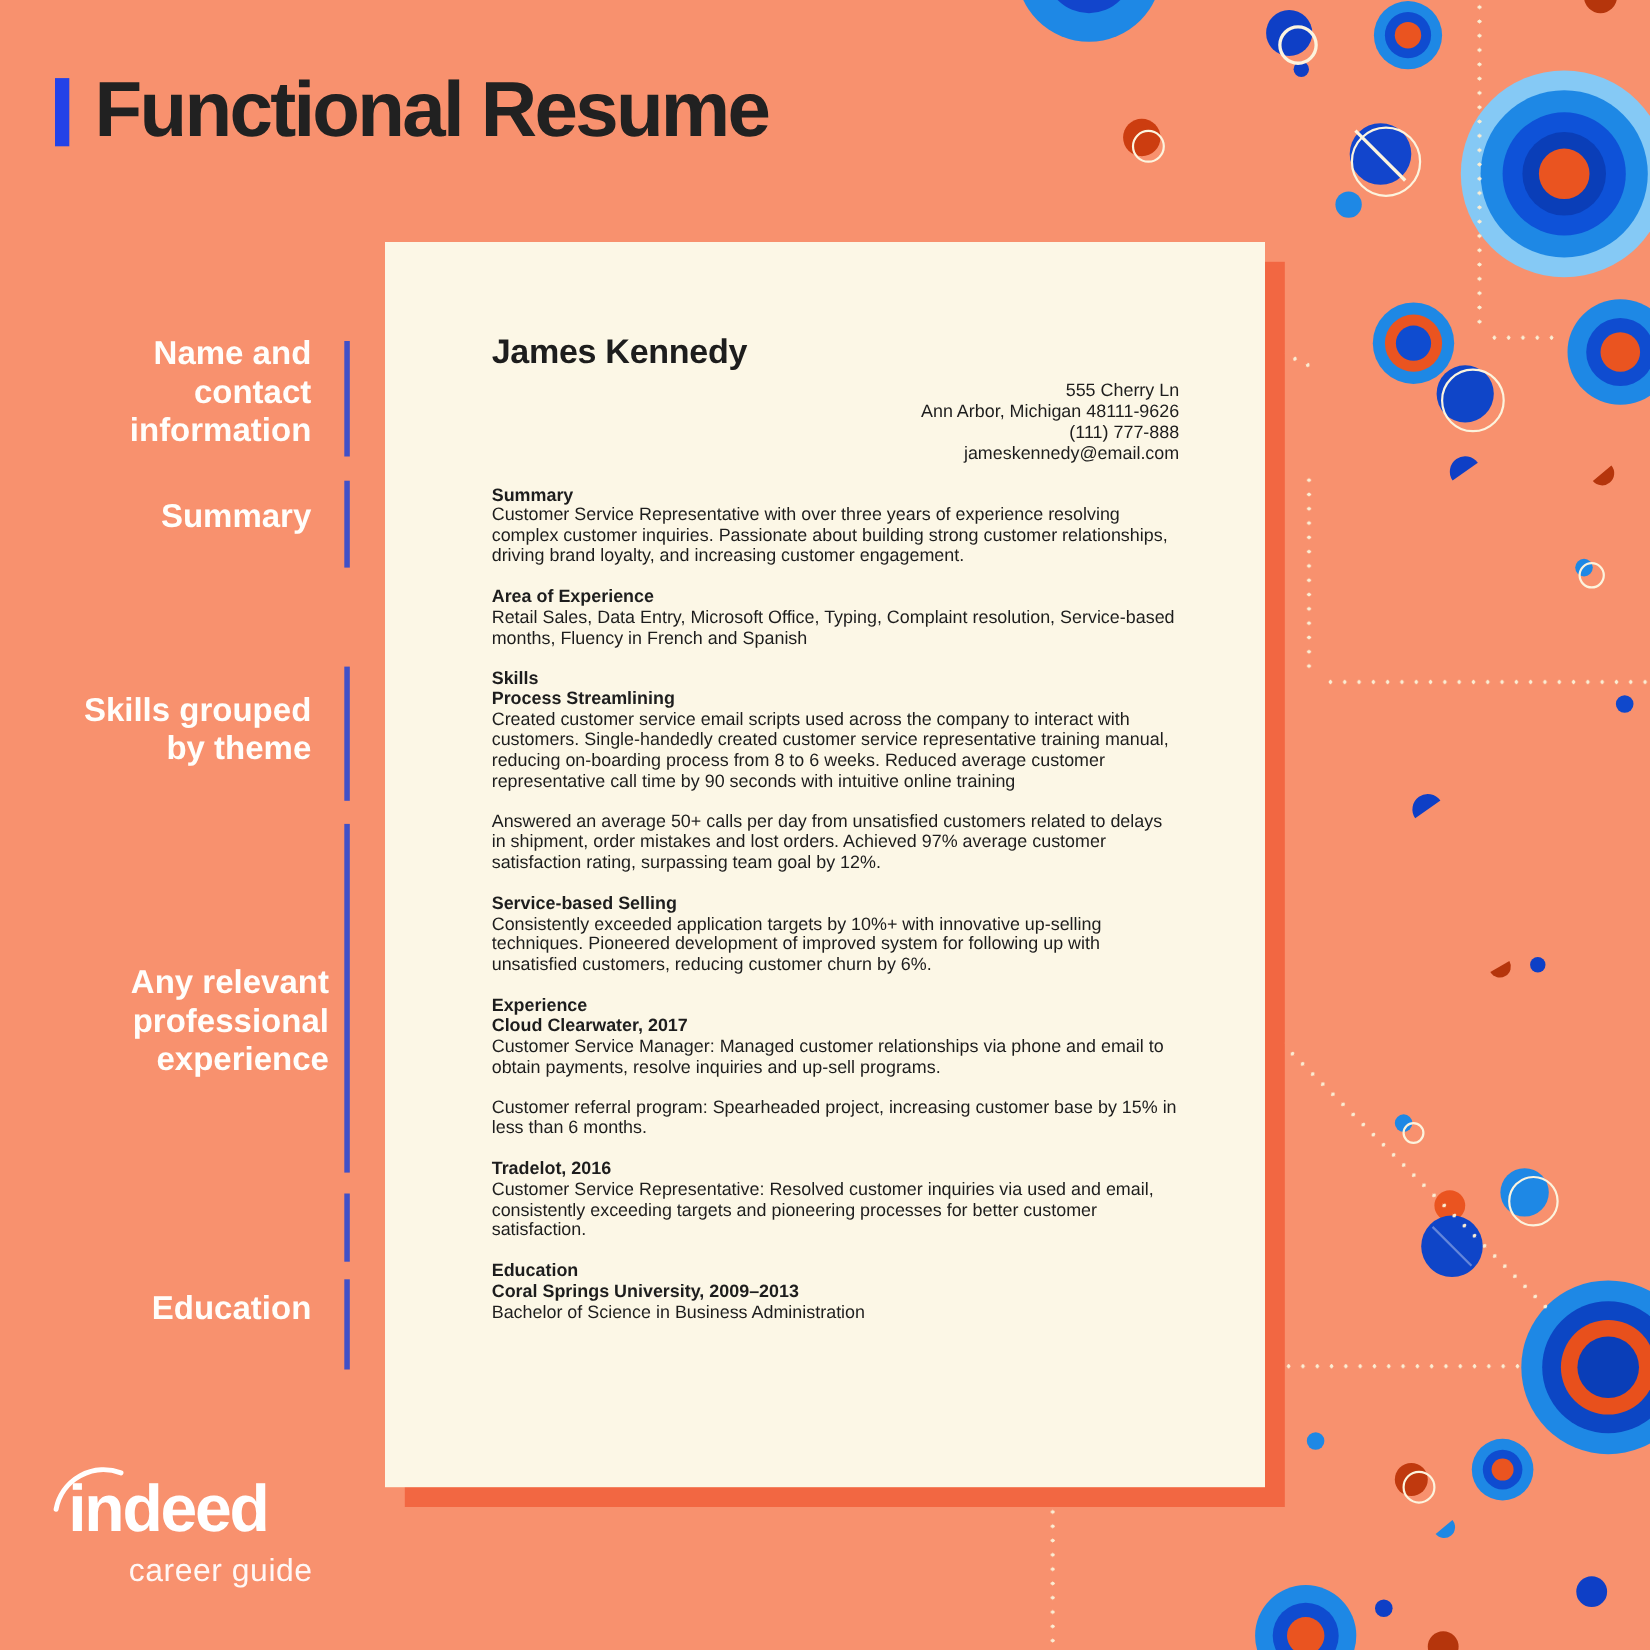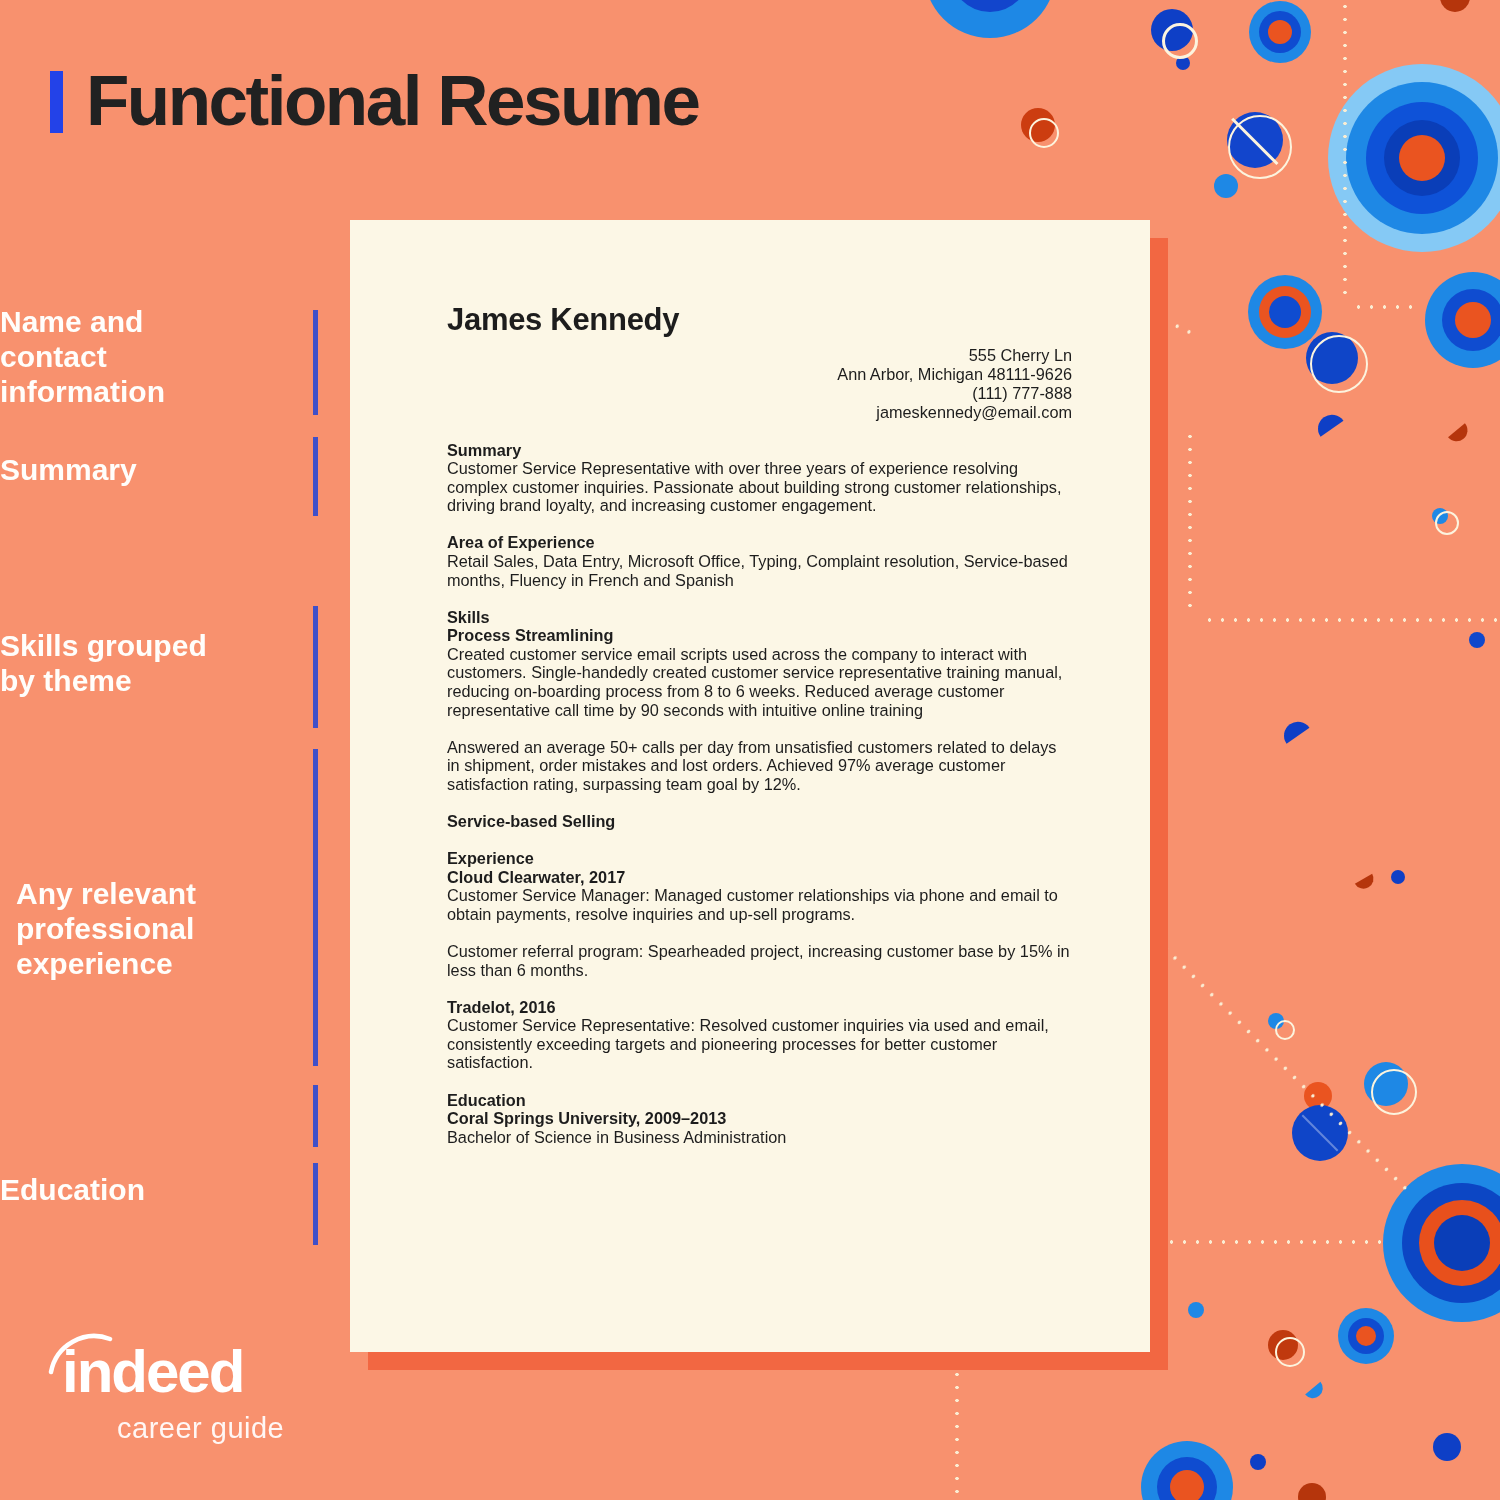--- a/index.html
+++ b/index.html
@@ -3,21 +3,21 @@
 <meta charset="utf-8">
 <style>
   html,body{margin:0;padding:0;}
   .page{position:relative;width:1500px;height:1500px;background:#F8916E;overflow:hidden;
         font-family:"Liberation Sans",sans-serif;}
   
   .title-bar{position:absolute;left:50px;top:71px;width:13px;height:62px;background:#2342E8;}
   .page-title{position:absolute;left:86px;top:60px;font-size:71px;font-weight:700;
               letter-spacing:-2.5px;color:#212121;white-space:nowrap;}
   
-  .ann{position:absolute;width:283px;text-align:left;color:#FFFEFB;font-weight:700;
+  .ann{position:absolute;width:283px;text-align:right;color:#FFFEFB;font-weight:700;
        font-size:30px;line-height:35px;white-space:pre-line;}
   .ann-bar{position:absolute;left:313px;width:5px;background:#4050C8;}
   
   .paper-shadow{position:absolute;left:368px;top:238px;width:800px;height:1132px;background:#F26742;}
   .paper{position:absolute;left:350px;top:220px;width:800px;height:1132px;background:#FCF7E6;
          color:#1D1D1D;}
   .paper-inner{position:absolute;left:97px;top:83px;width:625px;}
   .res-name{font-size:31px;font-weight:700;letter-spacing:-0.3px;line-height:34px;}
   .contact{margin-top:9px;font-size:16.3px;line-height:19px;text-align:right;}
   .sec{margin-top:18.5px;font-size:16.3px;line-height:18.6px;}
@@ -162,20 +162,21 @@
         <div class="h">Process Streamlining</div>
         <p class="p">Created customer service email scripts used across the company to interact with customers. Single-handedly created customer service representative training manual, reducing on-boarding process from 8 to 6 weeks. Reduced average customer representative call time by 90 seconds with intuitive online training</p>
       </div>
 
       <div class="sec">
         <p class="p">Answered an average 50+ calls per day from unsatisfied customers related to delays in shipment, order mistakes and lost orders. Achieved 97% average customer satisfaction rating, surpassing team goal by 12%.</p>
       </div>
 
       <div class="sec">
         <div class="h">Service-based Selling</div>
+        <p class="p">Consistently exceeded application targets by 10%+ with innovative up-selling techniques. Pioneered development of improved system for following up with unsatisfied customers, reducing customer churn by 6%.</p>
       </div>
 
       <div class="sec">
         <div class="h">Experience</div>
         <div class="h">Cloud Clearwater, 2017</div>
         <p class="p">Customer Service Manager: Managed customer relationships via phone and email to obtain payments, resolve inquiries and up-sell programs.</p>
         <p class="p gap-p">Customer referral program: Spearheaded project, increasing customer base by 15% in less than 6 months.</p>
       </div>
 
       <div class="sec">

